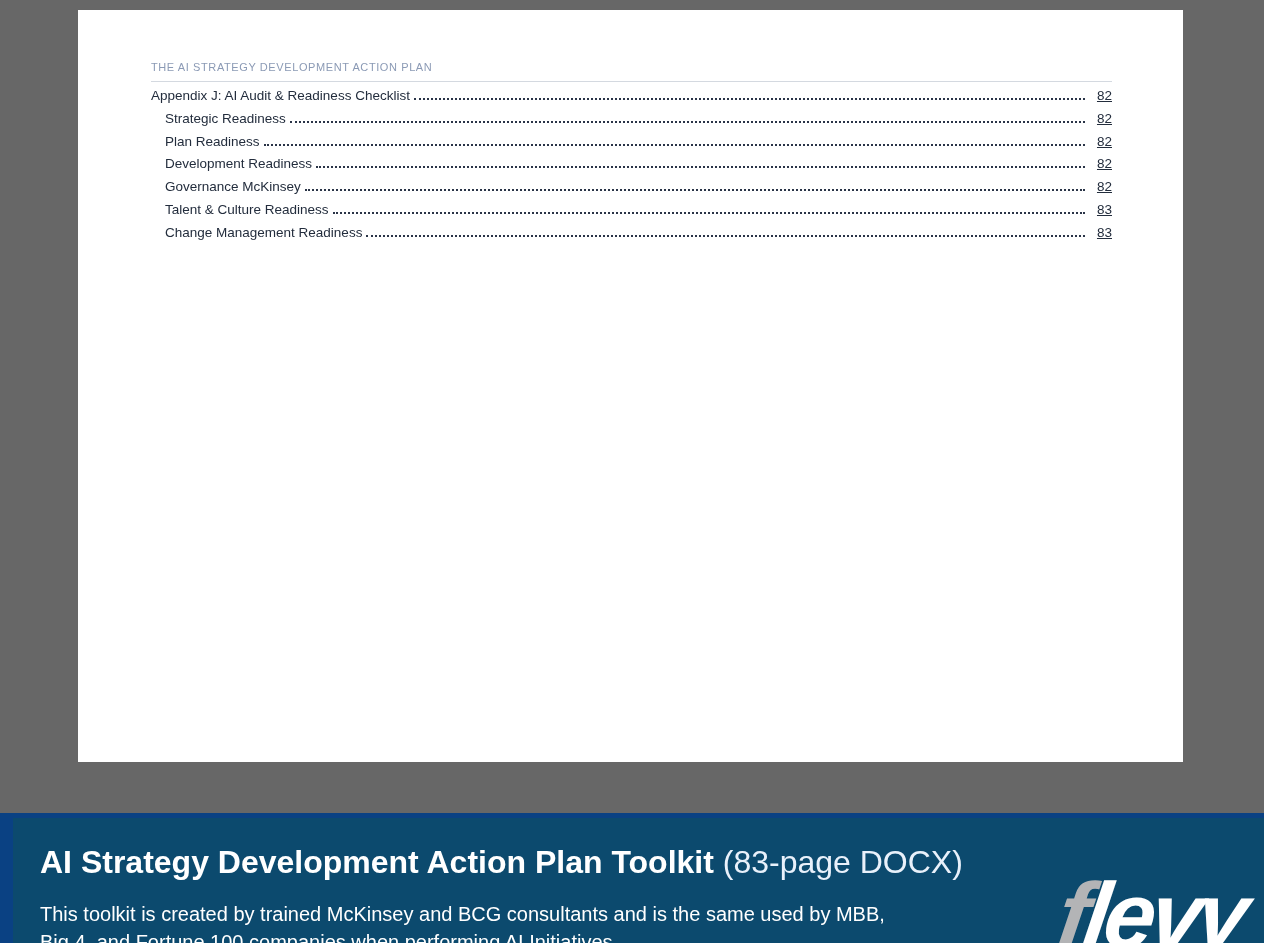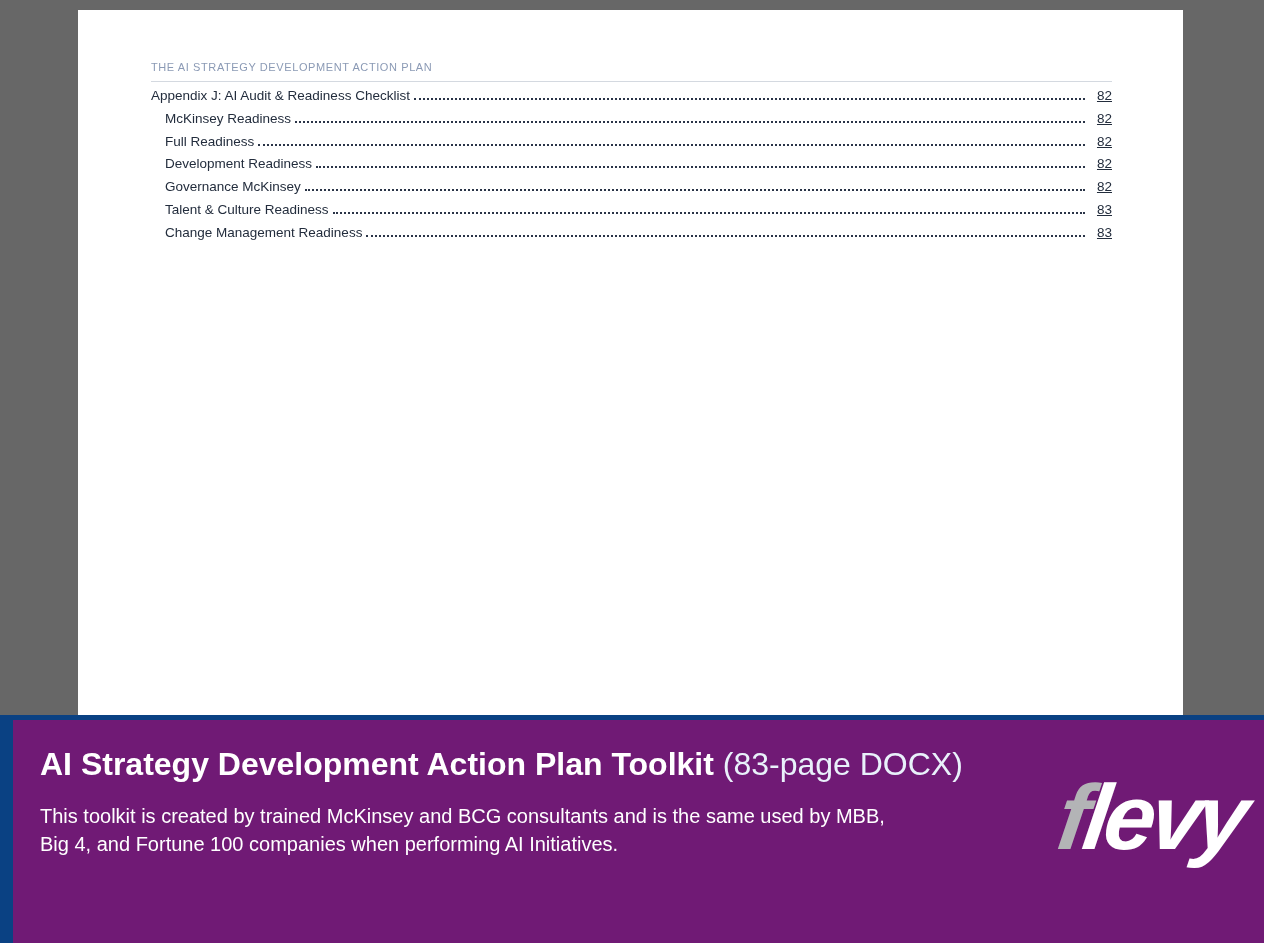--- a/index.html
+++ b/index.html
@@ -50,22 +50,22 @@
   .toc-page {
     width: 22px;
     text-align: right;
     white-space: nowrap;
     text-decoration: underline;
   }
   
   .banner {
     position: absolute;
     left: 0; bottom: 0;
-    width: 1264px; height: 228px;
-    background: #701a75;
+    width: 1264px; height: 130px;
+    background: #0c4a6e;
     border-top: 5px solid #0a4183;
     border-left: 13px solid #0a4183;
     z-index: 5;
     margin-top: 48px;
   }
   .banner-title {
     position: absolute;
     left: 27px; top: 26px;
     font-size: 32px;
     color: #ffffff;
@@ -111,26 +111,26 @@
   <div class="page-inner">
     <div class="doc-header-title">THE AI STRATEGY DEVELOPMENT ACTION PLAN</div>
     <div class="doc-header-rule"></div>
     <div class="toc-list">
         <div class="toc-row">
     <span class="toc-label">Appendix J: AI Audit &amp; Readiness Checklist</span>
     <span class="toc-leader"></span>
     <span class="toc-page">82</span>
   </div>
         <div class="toc-row indent">
-    <span class="toc-label">McKinsey Readiness</span>
+    <span class="toc-label">Strategic Readiness</span>
     <span class="toc-leader"></span>
     <span class="toc-page">82</span>
   </div>
         <div class="toc-row indent">
-    <span class="toc-label">Full Readiness</span>
+    <span class="toc-label">Plan Readiness</span>
     <span class="toc-leader"></span>
     <span class="toc-page">82</span>
   </div>
         <div class="toc-row indent">
     <span class="toc-label">Development Readiness</span>
     <span class="toc-leader"></span>
     <span class="toc-page">82</span>
   </div>
         <div class="toc-row indent">
     <span class="toc-label">Governance McKinsey</span>

